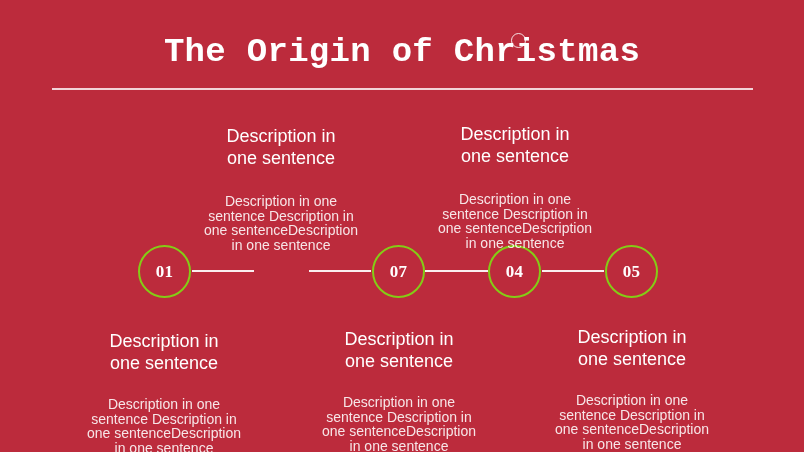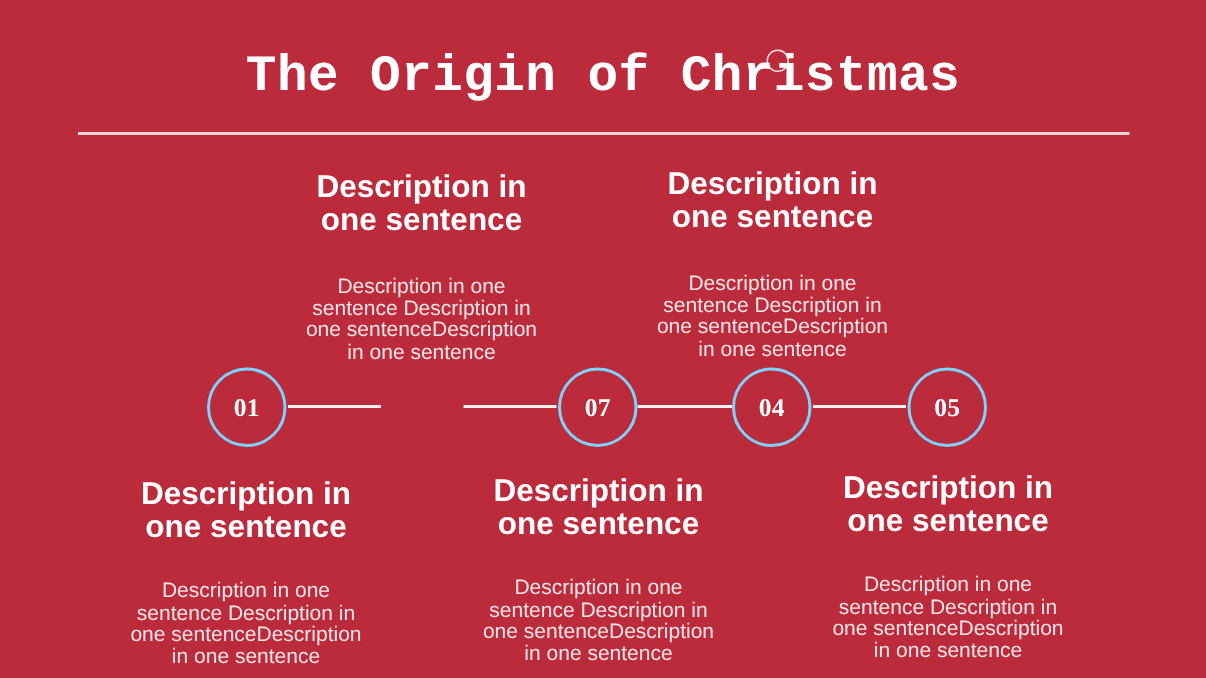--- a/index.html
+++ b/index.html
@@ -75,21 +75,21 @@
     top: 270px;
     height: 2px;
     background: rgba(255,255,255,0.92);
   }
 
   .node {
     position: absolute;
     top: 245px;
     width: 53px;
     height: 53px;
-    border: 2px solid #7dd3fc;
+    border: 2px solid #84cc16;
     border-radius: 50%;
     box-sizing: border-box;
     display: flex;
     align-items: center;
     justify-content: center;
   }
   .node-label {
     font-family: "Liberation Serif", "DejaVu Serif", serif;
     font-weight: bold;
     font-size: 17px;
@@ -98,25 +98,25 @@
     letter-spacing: 0.2px;
   }
 
   
   .block {
     position: absolute;
     width: 168px;
     text-align: center;
   }
   .block-heading {
-    font-size: 21px;
+    font-size: 18px;
     line-height: 22px;
     color: #ffffff;
-    font-weight: bold;
-    margin: 4px;
+    font-weight: normal;
+    margin: 15px;
   }
   .block-body {
     font-size: 14px;
     line-height: 14.5px;
     color: rgba(255,255,255,0.88);
     margin: 0;
   }
   .block-above .block-heading { margin-bottom: 0; }
   .block-above .block-body { margin-top: 25px; }
   .block-below .block-body  { margin-top: 23px; }

